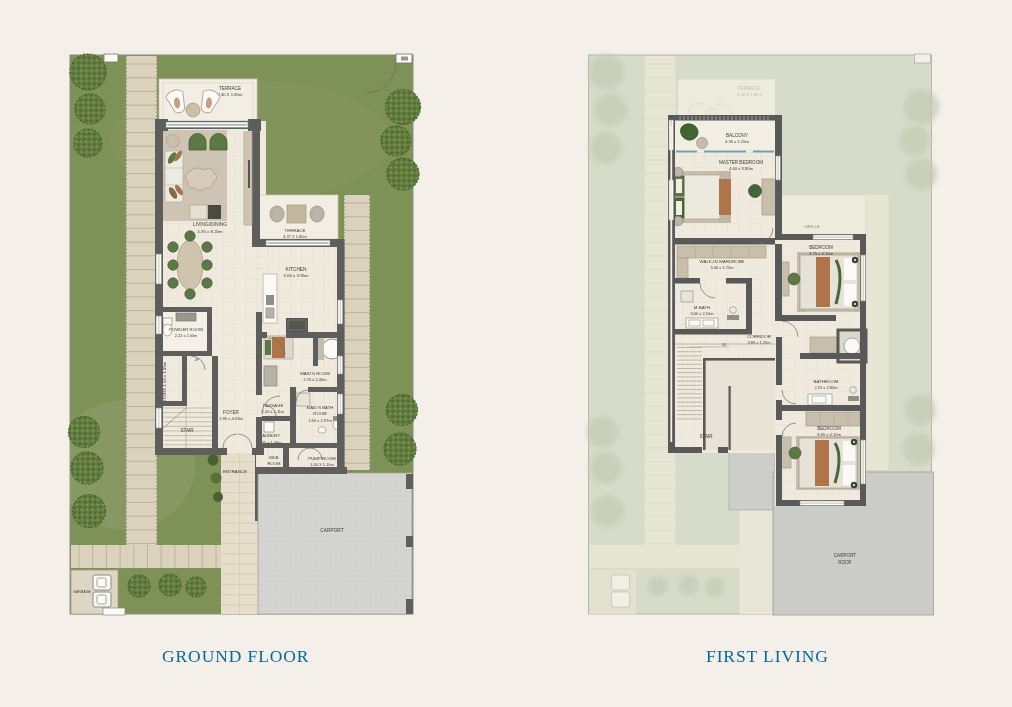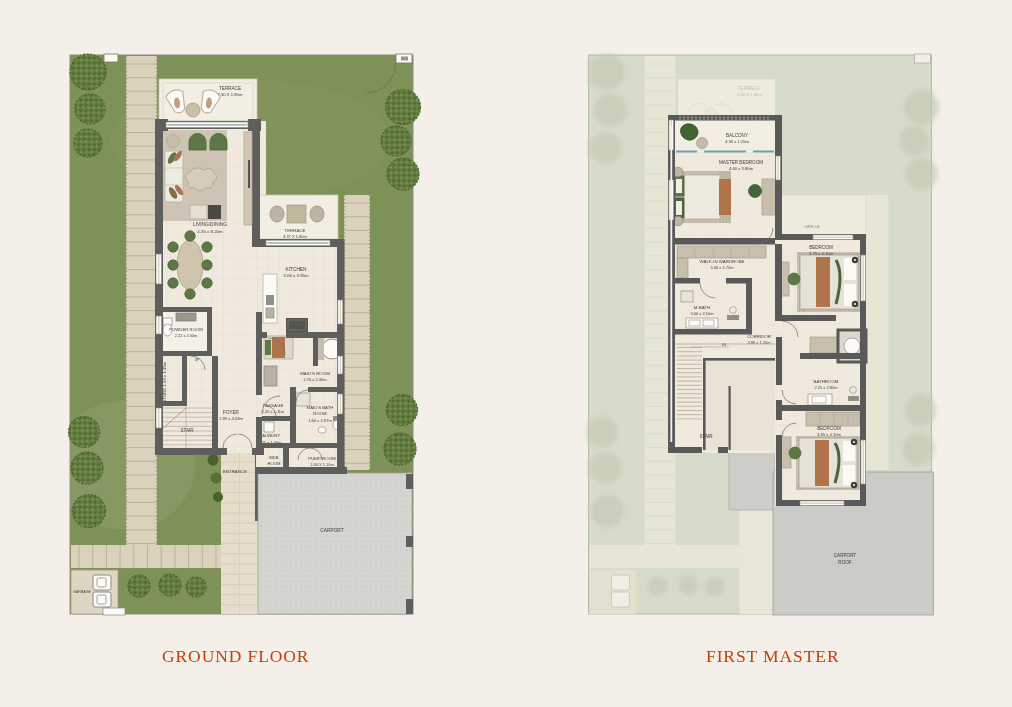--- a/index.html
+++ b/index.html
@@ -1,16 +1,16 @@
 <!DOCTYPE html>
 <html><head><meta charset="utf-8">
 <style>
 html,body{margin:0;padding:0;background:#f4efe8;width:1012px;height:707px;overflow:hidden;}
 svg text{font-family:"Liberation Sans",sans-serif;opacity:0.999;}
-.cap{position:absolute;opacity:0.999;will-change:opacity;font-family:"Liberation Serif",serif;font-size:17.5px;letter-spacing:0.9px;color:#c2410c;}
+.cap{position:absolute;opacity:0.999;will-change:opacity;font-family:"Liberation Serif",serif;font-size:17.5px;letter-spacing:0.9px;color:#0369a1;}
 </style></head>
 <body>
 <svg width="1012" height="707" viewBox="0 0 1012 707" style="opacity:0.999;">
 <rect width="1012" height="707" fill="#f4efe8"></rect>
 <defs>
 <filter id="soft" x="-30%" y="-30%" width="160%" height="160%">
         <feGaussianBlur stdDeviation="2.2"></feGaussianBlur>
       </filter>
 <pattern id="tiles" width="11.2" height="11.2" patternUnits="userSpaceOnUse">
 <rect width="11.2" height="11.2" fill="none"></rect>
@@ -953,12 +953,12 @@
       </g>
 
 <rect x="670.4" y="126" width="1.8" height="316" fill="#f2f0e8"></rect>
 
 <rect x="914.5" y="54.0" width="16.0" height="9.0" fill="#f0efe8" stroke="#a8a89e" stroke-width="0.7"></rect>
 </g>
 </svg>
 
 <div class="cap" style="left:162px;top:646px;">GROUND FLOOR</div>
 
-<div class="cap" style="left:706px;top:646px;">FIRST MASTER</div>
+<div class="cap" style="left:706px;top:646px;">FIRST LIVING</div>
 </body></html>

